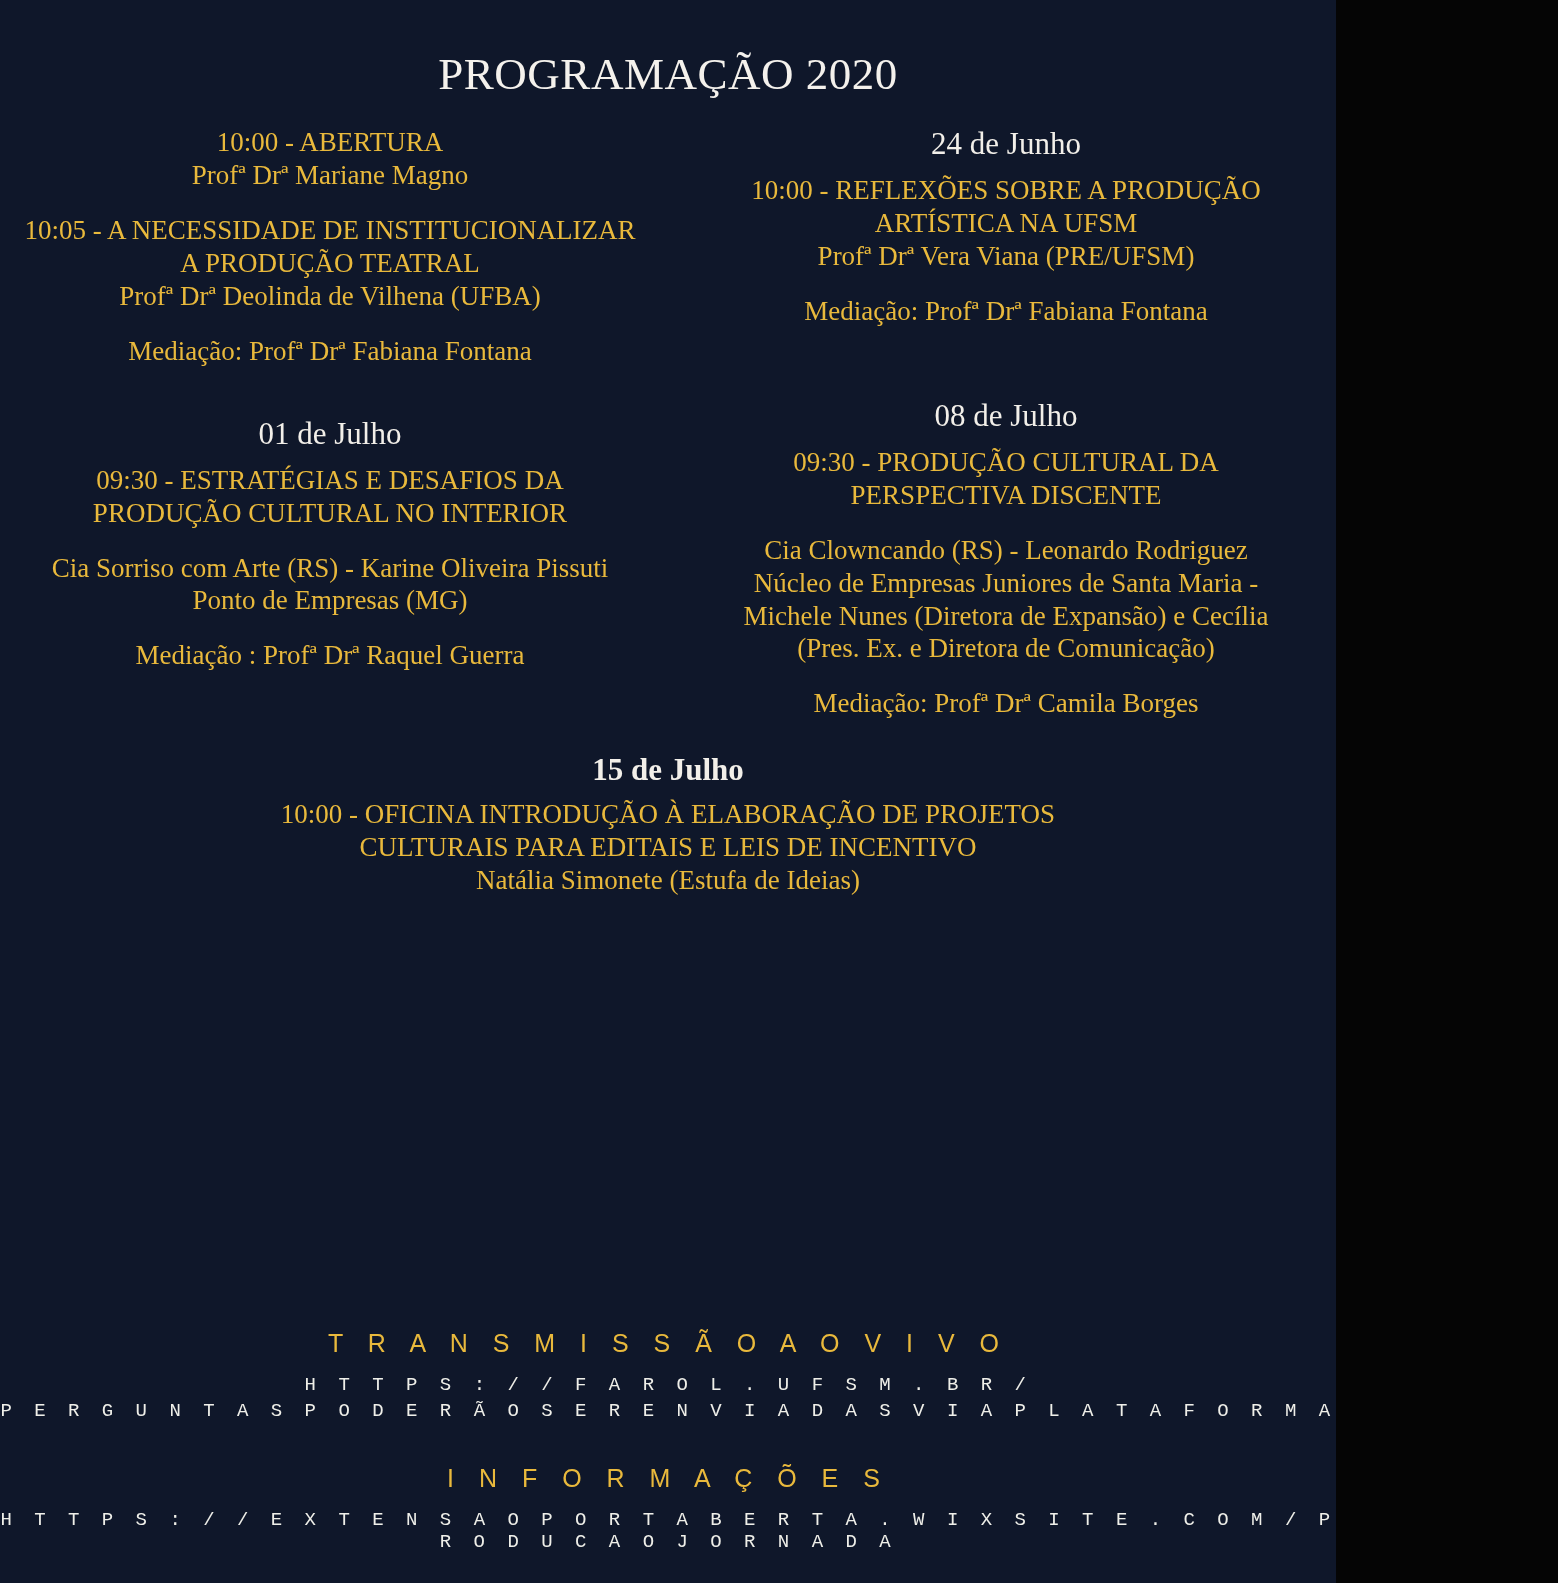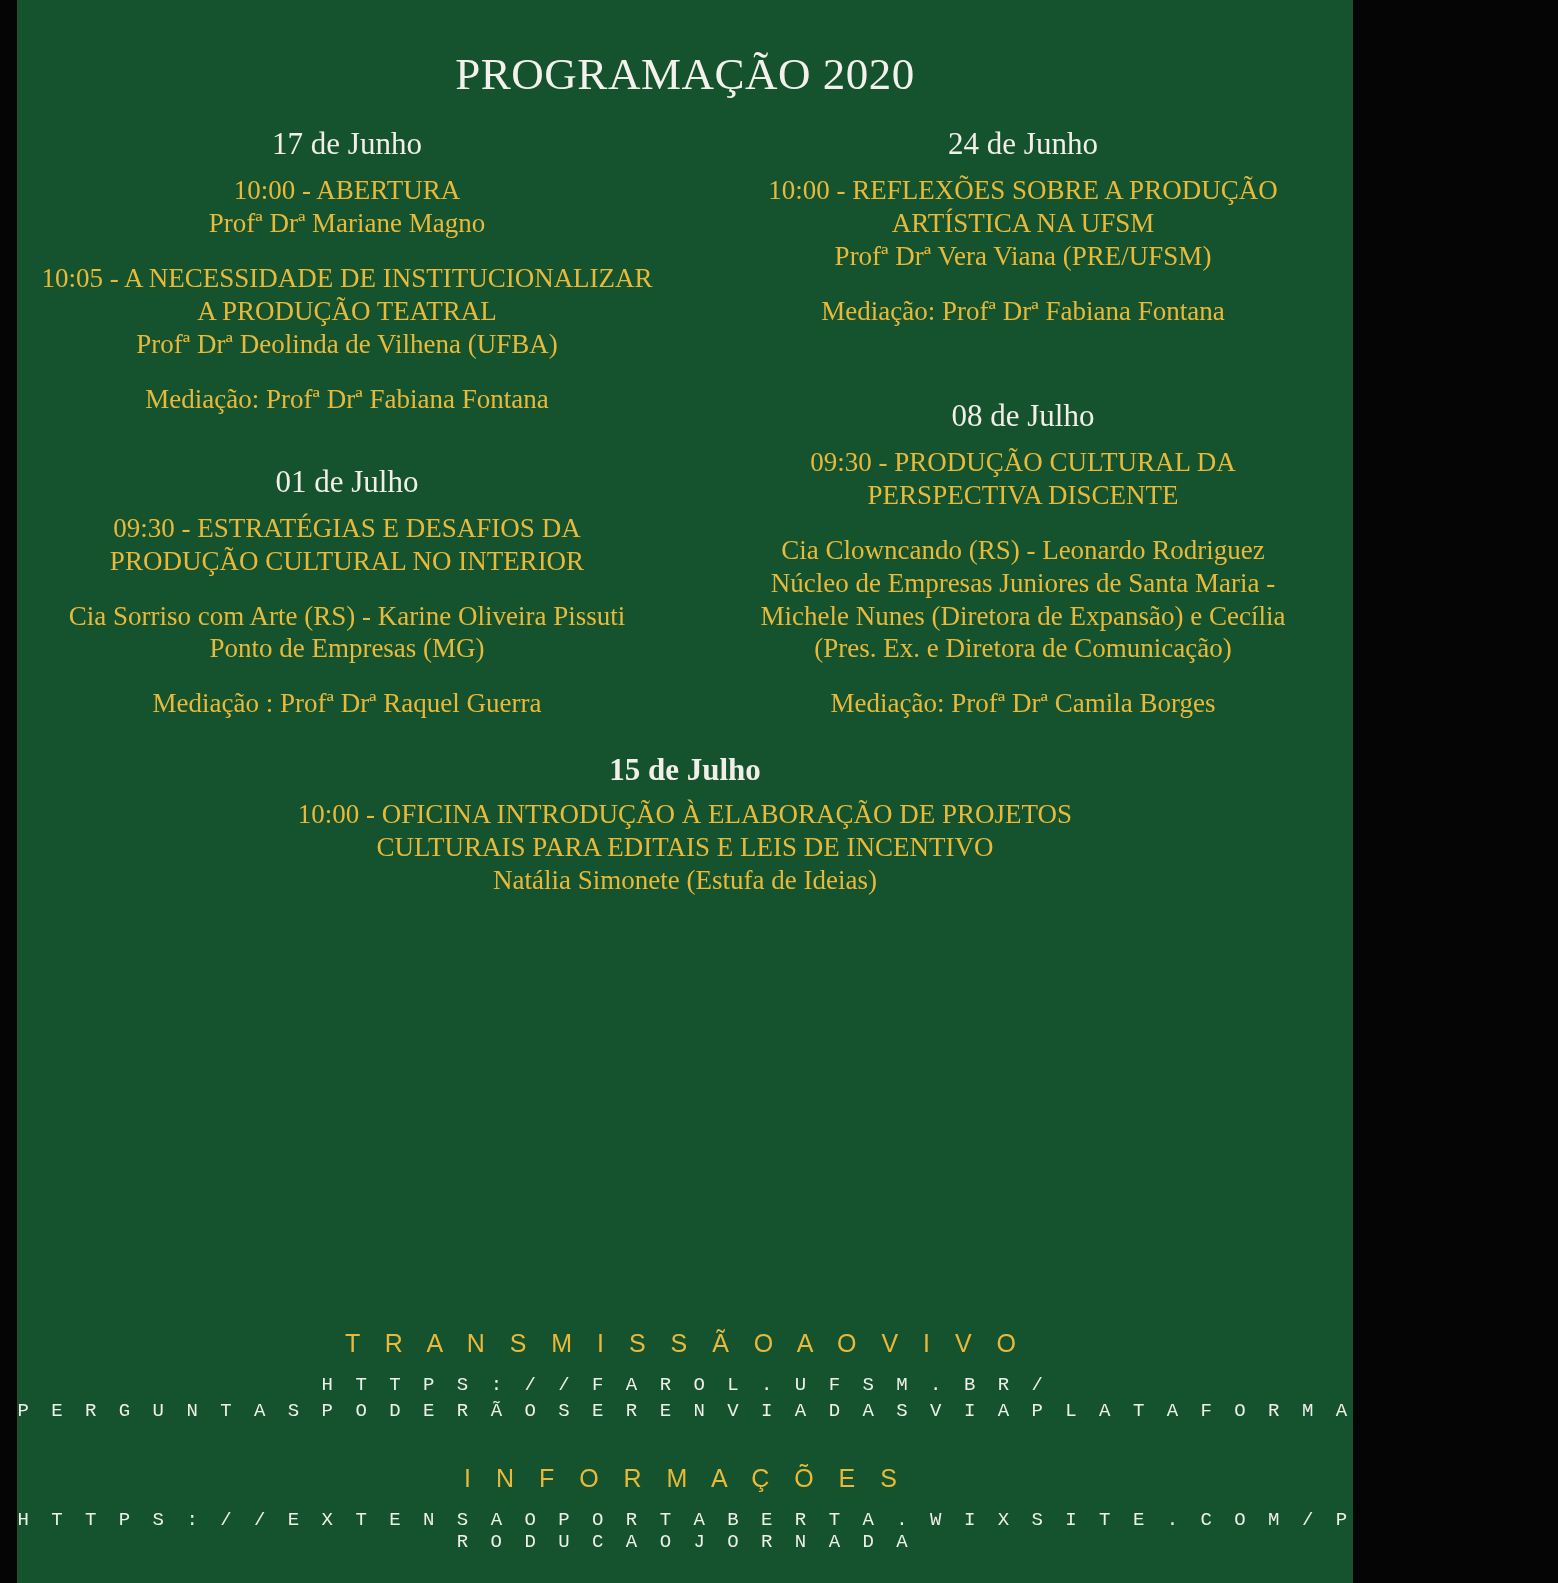--- a/index.html
+++ b/index.html
@@ -11,22 +11,21 @@
     width: 1558px;
     height: 1583px;
     overflow: hidden;
     font-family: "Liberation Serif", serif;
     color: #e8b83a;
   }
   .poster {
     position: relative;
     width: 1336px;
     height: 1583px;
-    background: #14532d;
-    margin-left: 17px;
+    background: #0f172a;
   }
   .title {
     text-align: center;
     color: #f4f1ec;
     font-size: 45px;
     letter-spacing: 0.5px;
     padding-top: 48px;
     font-family: "Liberation Serif", serif;
   }
   .columns {
@@ -93,21 +92,20 @@
 
 <div class="poster">
 
   <div class="title">PROGRAMAÇÃO 2020</div>
 
   <div class="columns">
 
     <div class="col col-left">
 
       <div class="block">
-        <div class="date-head">17 de Junho</div>
         <div class="line">10:00 - ABERTURA</div>
         <div class="line">Profª Drª Mariane Magno</div>
         <div class="gap"></div>
         <div class="line">10:05 - A NECESSIDADE DE INSTITUCIONALIZAR</div>
         <div class="line">A PRODUÇÃO TEATRAL</div>
         <div class="line">Profª Drª Deolinda de Vilhena (UFBA)</div>
         <div class="gap"></div>
         <div class="line">Mediação: Profª Drª Fabiana Fontana</div>
       </div>
 

